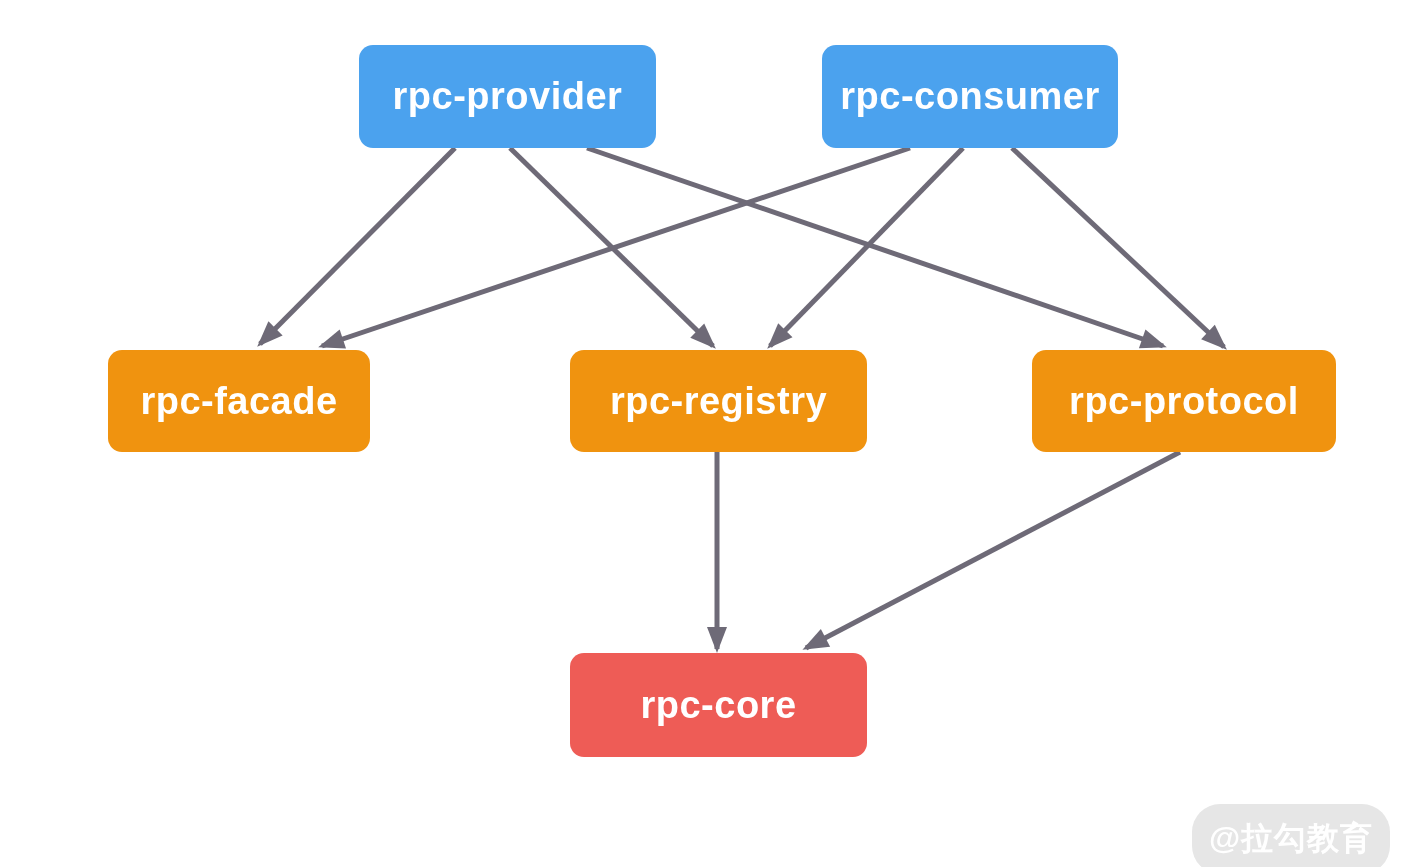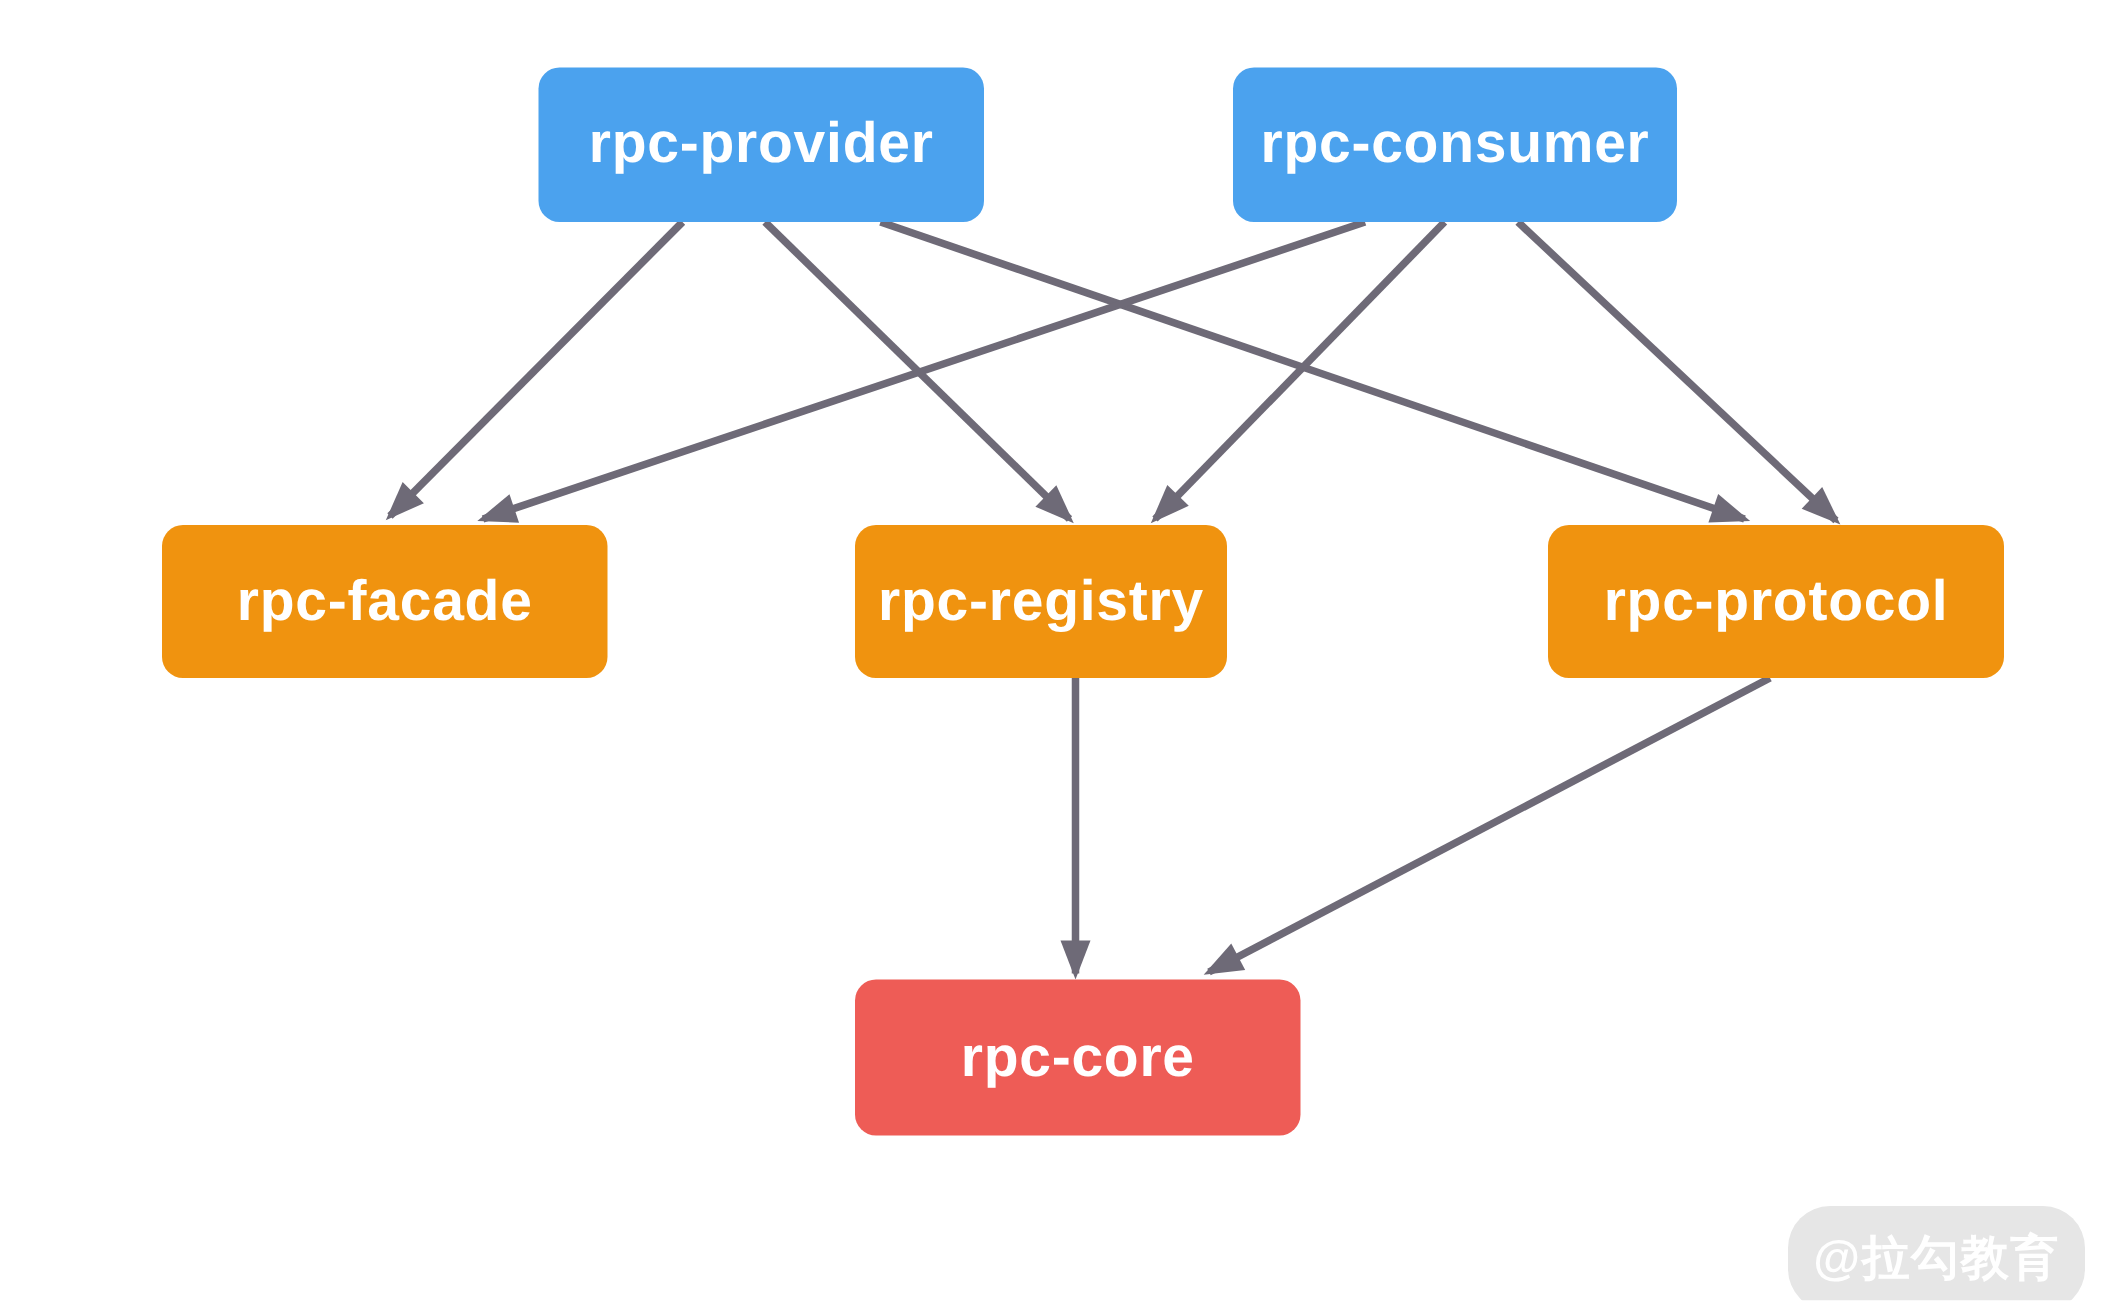--- a/index.html
+++ b/index.html
@@ -81,24 +81,24 @@
       </g>
   </svg>
 
   <div id="nodes-layer">
       <div class="node" style="left: 359px; top: 45px; width: 297px; height: 103px; background: rgb(75, 162, 238);">
         <span class="node-label">rpc-provider</span>
       </div>
       <div class="node" style="left: 822px; top: 45px; width: 296px; height: 103px; background: rgb(75, 162, 238);">
         <span class="node-label">rpc-consumer</span>
       </div>
-      <div class="node" style="left: 108px; top: 350px; width: 297px; height: 102px; background: rgb(240, 147, 15); justify-content: center;">
+      <div class="node" style="left: 108px; top: 350px; width: 262px; height: 102px; background: rgb(240, 147, 15); justify-content: center;">
         <span class="node-label">rpc-facade</span>
       </div>
-      <div class="node" style="left: 570px; top: 350px; width: 248px; height: 102px; background: rgb(240, 147, 15);">
+      <div class="node" style="left: 570px; top: 350px; width: 297px; height: 102px; background: rgb(240, 147, 15);">
         <span class="node-label">rpc-registry</span>
       </div>
       <div class="node" style="left: 1032px; top: 350px; width: 304px; height: 102px; background: rgb(240, 147, 15);">
         <span class="node-label">rpc-protocol</span>
       </div>
       <div class="node" style="left: 570px; top: 653px; width: 297px; height: 104px; background: rgb(238, 92, 86);">
         <span class="node-label">rpc-core</span>
       </div>
     </div>
 

